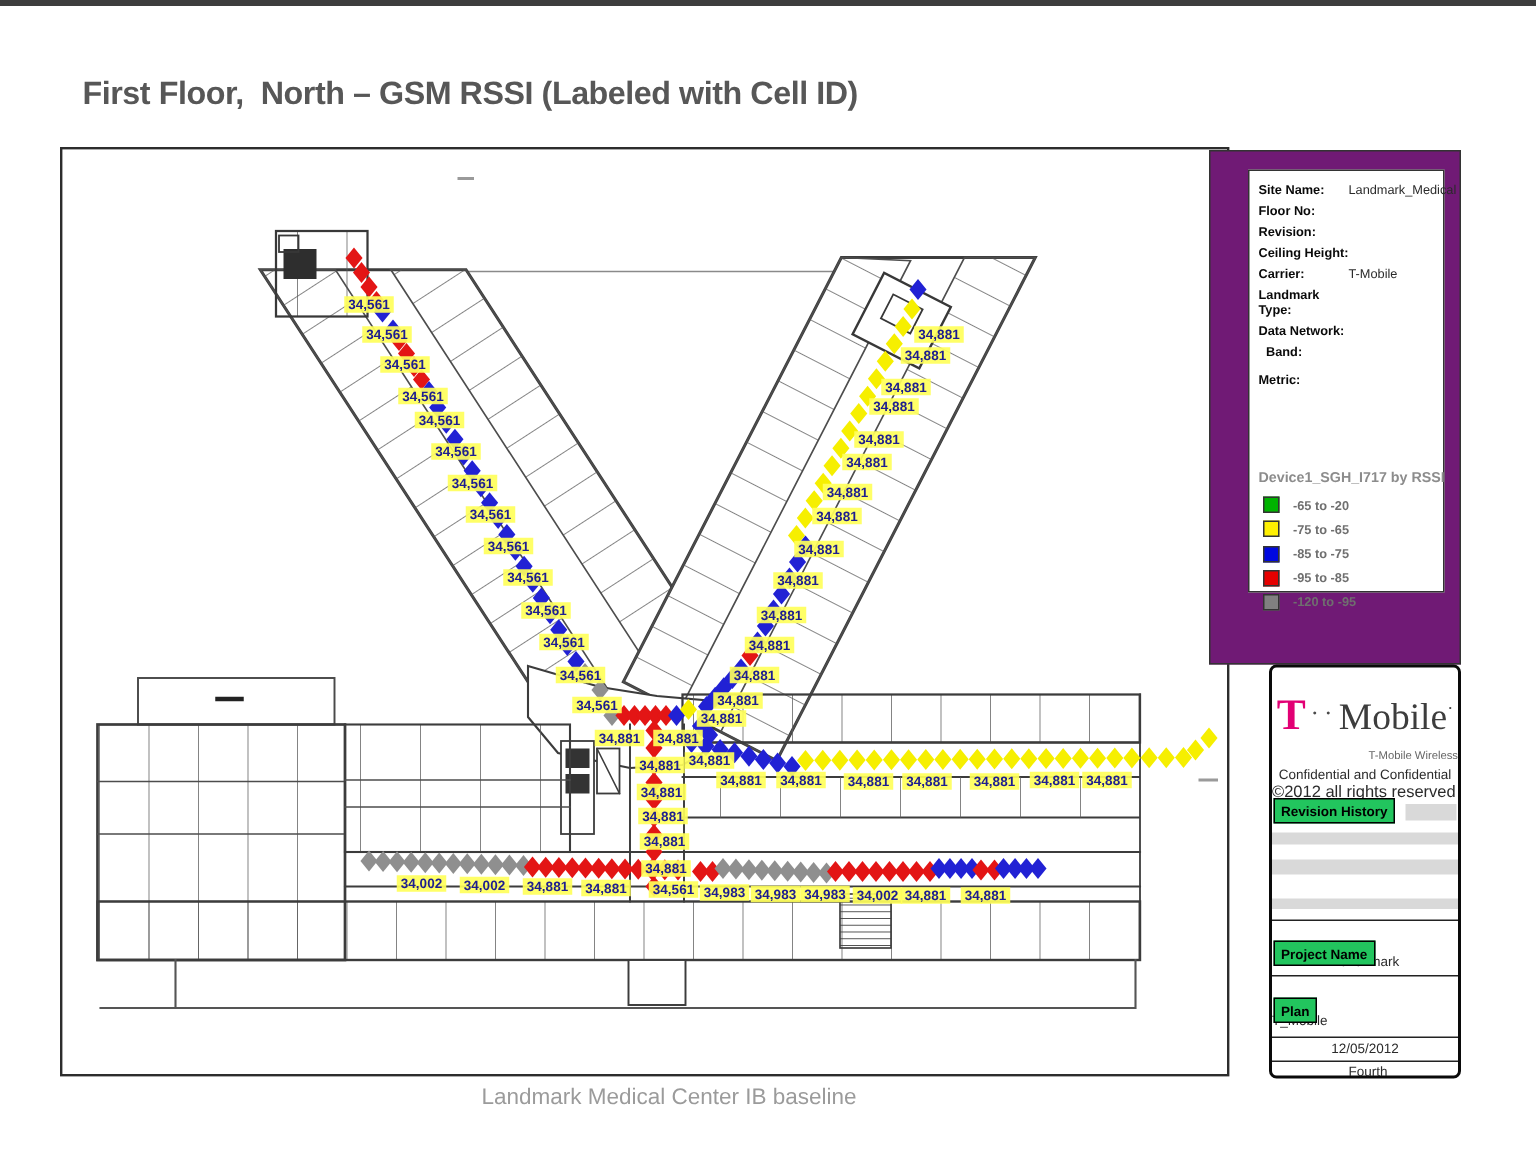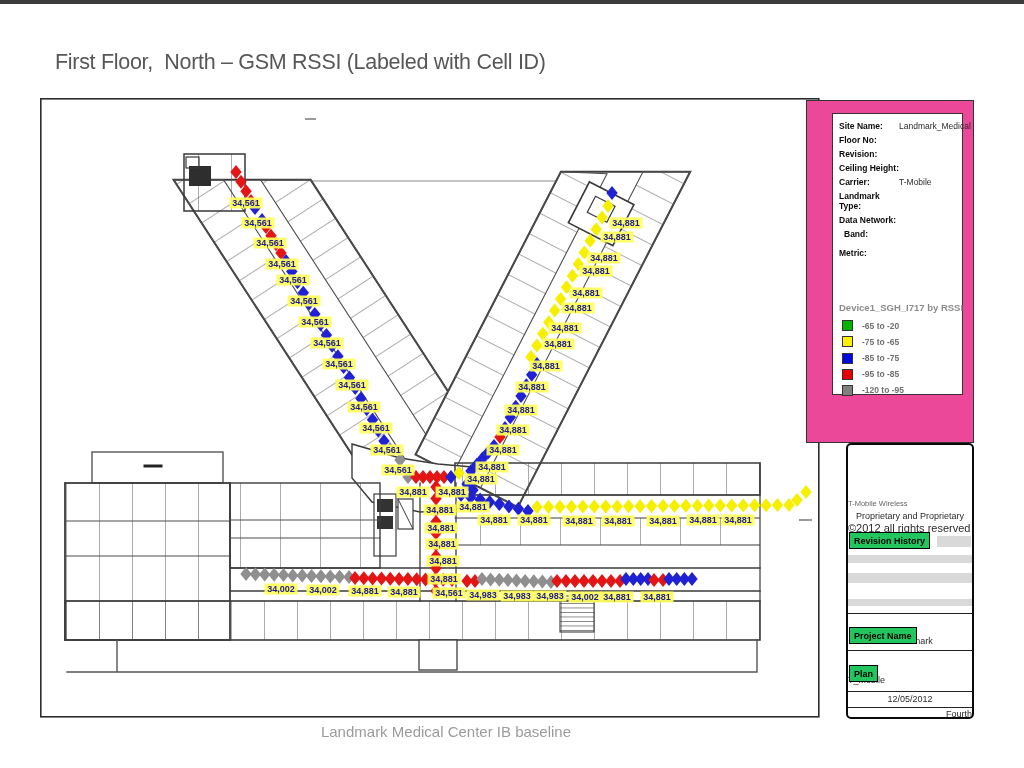--- a/index.html
+++ b/index.html
@@ -1,66 +1,66 @@
 <!DOCTYPE html>
 <html><head>
 <meta charset="utf-8">
 <style>
   html,body{margin:0;padding:0}
   body{width:1024px;height:768px;position:relative;background:#ffffff;
        font-family:"Liberation Sans",sans-serif;overflow:hidden}
   .topbar{position:absolute;left:0;top:0;width:1024px;height:4px;background:#3d3d3d}
-  .slide-title{position:absolute;left:55px;top:50px;font-size:21.5px;font-weight:normal;
+  .slide-title{position:absolute;left:55px;top:50px;font-size:21.5px;font-weight:bold;
        color:#575757;letter-spacing:-0.3px;white-space:pre}
   svg.plan{position:absolute;left:40px;top:98px;width:780px;height:620px;
        font-family:"Liberation Sans",sans-serif}
   .footer{position:absolute;left:0;top:723px;width:892px;text-align:center;
        color:#9b9b9b;font-size:15px}
   
   .panel-outer{position:absolute;left:806px;top:100px;width:168px;height:343px;
-       border:1.3px solid #333;background:#ec4899;box-sizing:border-box}
+       border:1.3px solid #333;background:#701a75;box-sizing:border-box}
   .site-box{position:absolute;left:25px;top:12px;width:131px;height:282px;
        border:1.3px solid #333;box-sizing:border-box;padding:8px 5px 0 6px;background:#fff}
   .si-row{display:flex;margin:0 0 4.6px 0;line-height:9.5px}
   .si-row.indent{padding-left:5px}
   .si-row.gap{margin-top:9px}
   .si-label{width:60px;font-size:8.5px;font-weight:bold;color:#0a0a0a;flex:none}
   .si-value{font-size:8.5px;color:#2a2a2a}
-  .legend{margin-top:44px}
+  .legend{margin-top:55px}
   .legend-title{font-size:9.5px;font-weight:bold;color:#8c8c8c;margin-bottom:7px;white-space:nowrap}
   .legend-item{display:flex;align-items:center;margin-bottom:5.2px}
   .legend-swatch{width:9px;height:9px;border:1.2px solid #333;margin:0 9px 0 3px;flex:none}
   .legend-range{font-size:8.5px;font-weight:bold;color:#6f6f6f}
   .tick-dash{position:absolute;left:799px;top:519px;width:13px;height:2px;background:#9a9a9a}
   
   .titleblock{position:absolute;left:846px;top:443px;width:128px;height:276px;
        border:2.5px solid #0a0a0a;border-radius:5px;background:#fff;box-sizing:border-box}
   .tb{position:absolute;left:0;right:0}
   .tm-logo{top:16px;text-align:center;font-family:"Liberation Serif",serif;white-space:nowrap}
   .tm-t{color:#e20074;font-size:29px;font-weight:bold}
   .tm-dots{color:#4a4a4a;font-size:12px;font-weight:bold;vertical-align:7px;letter-spacing:1px}
   .tm-mobile{color:#3d3d3d;font-size:25px}
   .tm-enddot{color:#3d3d3d;font-size:12px;vertical-align:10px}
-  .tm-company{top:54px;text-align:left;font-size:7.5px;color:#666}
+  .tm-company{top:54px;text-align:right;font-size:7.5px;color:#666}
   .tm-conf{top:66px;text-align:center;font-size:9px;color:#2b2b2b}
   .tm-copy{top:77px;font-size:11px;color:#2b2b2b}
   .tm-boxlabel{position:absolute;border:1.5px solid #000;background:#22c55e;font-size:9px;
        font-weight:bold;color:#000;padding:2.5px 4px;white-space:nowrap;z-index:2}
   .tm-rev{left:1px;top:87px}
   .tm-revgray{position:absolute;left:89px;right:1px;top:91px;height:11px;background:#d9d9d9}
   .stripe{position:absolute;left:0;right:0;background:#d9d9d9}
   .s1{top:110px;height:8px}.s2{top:128px;height:10px}.s3{top:154px;height:7px}
   .tm-line{position:absolute;left:0;right:0;border-top:1.3px solid #222}
   .l1{top:168px}.l2{top:205px}.l3{top:246px}.l4{top:262px}
   .tm-proj{left:1px;top:182px}
   .tm-bench{top:191px;text-align:center;font-size:9px;color:#2b2b2b}
   .tm-plan{left:1px;top:220px}
   .tm-planval{top:230px;font-size:9px;color:#2b2b2b}
   .tm-date{top:249px;text-align:center;font-size:9px;color:#2b2b2b}
-  .tm-floor{top:264px;left:4px;right:0;font-size:9px;color:#2b2b2b;text-align:right}
+  .tm-floor{top:264px;left:4px;right:0;font-size:9px;color:#2b2b2b;text-align:center}
 </style>
 </head>
 <body>
 
 <div class="topbar"></div>
 
 <div class="slide-title">First Floor,  North – GSM RSSI (Labeled with Cell ID)</div>
 
 <svg class="plan" viewBox="40 98 780 620">
   <defs>
@@ -633,22 +633,23 @@
             <span class="legend-range">-120 to -95</span>
           </div>
         </div>
     </div>
   </div>
 </div>
 
 <div class="tick-dash"></div>
 
 <div class="titleblock">
+  <div class="tb tm-logo"><span class="tm-t">T</span><span class="tm-dots"> · · </span><span class="tm-mobile">Mobile</span><span class="tm-enddot">·</span></div>
   <div class="tb tm-company">T-Mobile Wireless</div>
-  <div class="tb tm-conf">Proprietary and Proprietary</div>
+  <div class="tb tm-conf">Confidential and Confidential</div>
   <div class="tb tm-copy">©2012 all rights reserved</div>
   <div class="tm-boxlabel tm-rev">Revision History</div>
   <div class="tm-revgray"></div>
   <div class="stripe s1"></div>
   <div class="stripe s2"></div>
   <div class="stripe s3"></div>
   <div class="tm-line l1"></div>
   <div class="tm-boxlabel tm-proj">Project Name</div>
   <div class="tb tm-bench">Benchmark</div>
   <div class="tm-line l2"></div>

